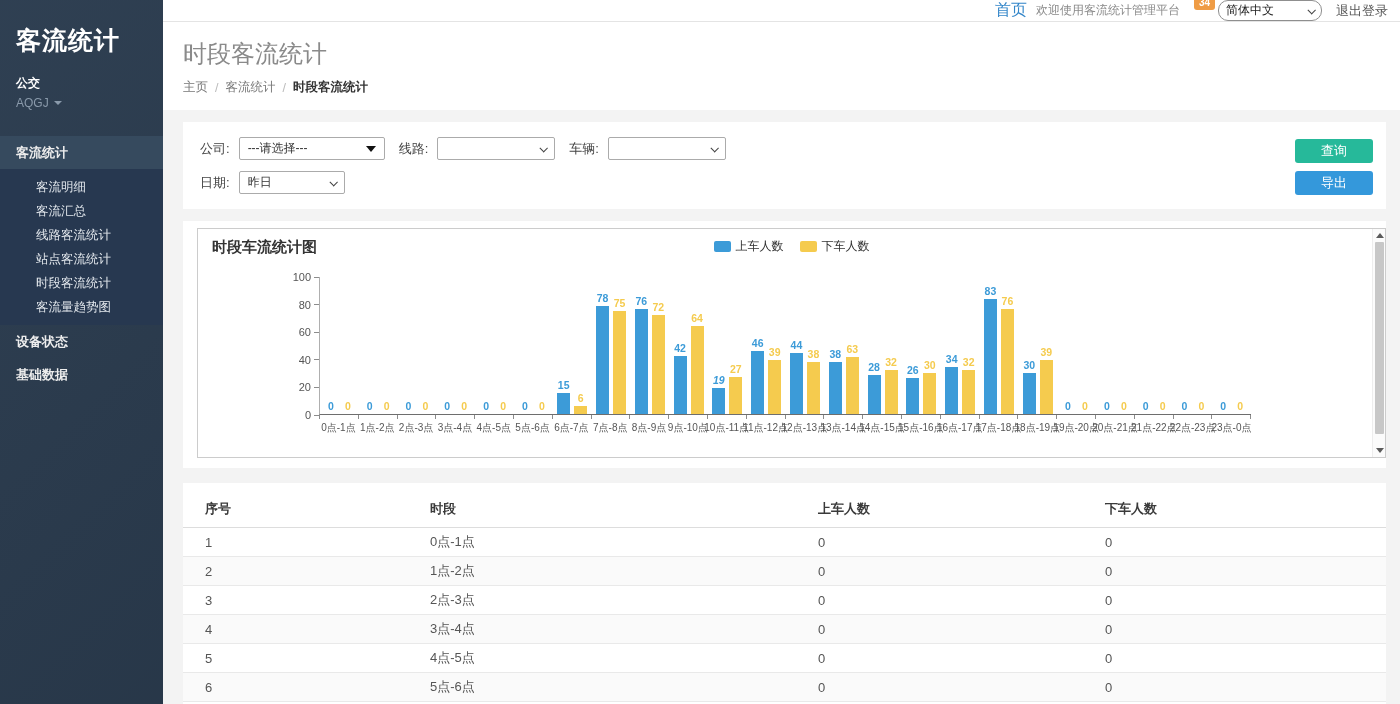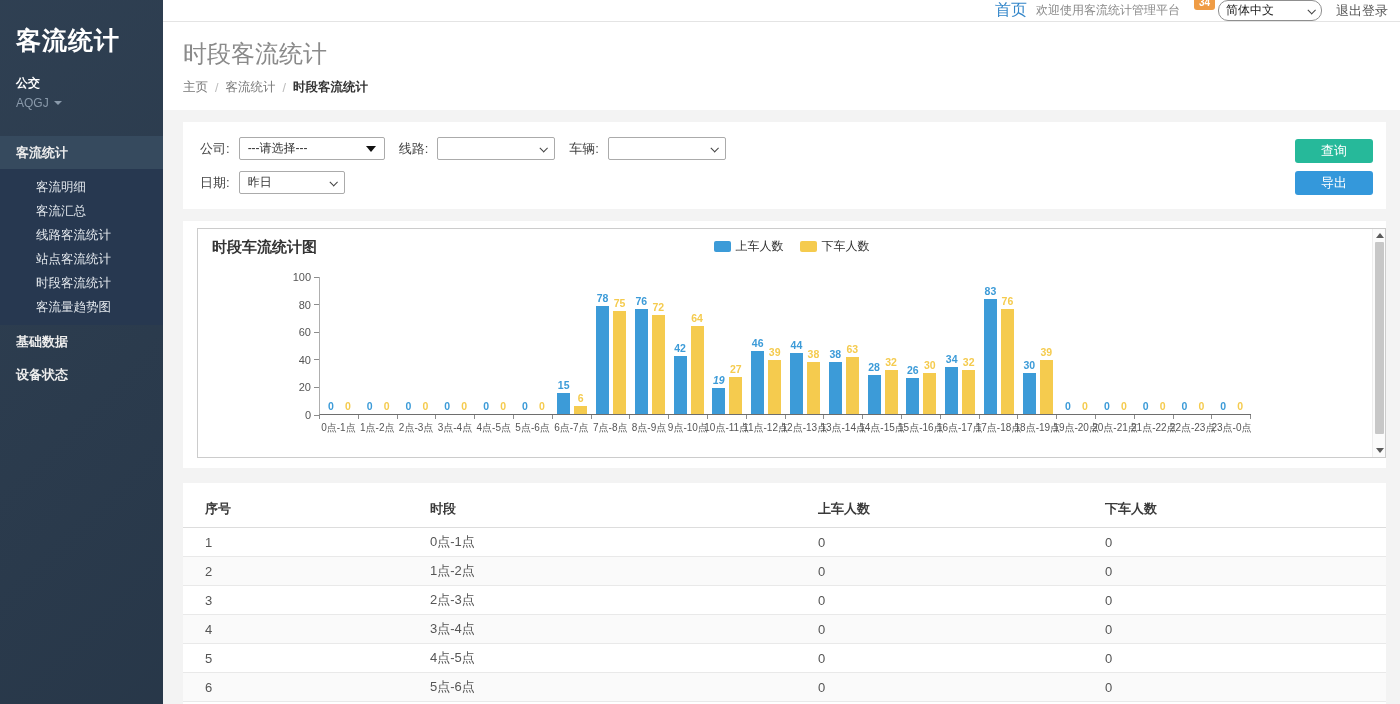--- a/index.html
+++ b/index.html
@@ -111,22 +111,22 @@
   <nav class="menu">
     <div class="menu-parent active">客流统计</div>
     <div class="submenu">
       <div class="menu-child">客流明细</div>
       <div class="menu-child">客流汇总</div>
       <div class="menu-child">线路客流统计</div>
       <div class="menu-child">站点客流统计</div>
       <div class="menu-child">时段客流统计</div>
       <div class="menu-child">客流量趋势图</div>
     </div>
+    <div class="menu-parent">设备状态</div>
     <div class="menu-parent">基础数据</div>
-    <div class="menu-parent">设备状态</div>
   </nav>
 </aside>
 
 <div class="main">
 
   <div class="topnav">
     <span class="home-link">首页</span>
     <span class="welcome">欢迎使用客流统计管理平台</span>
     <span class="badge">34</span>
     <div class="lang-select">

